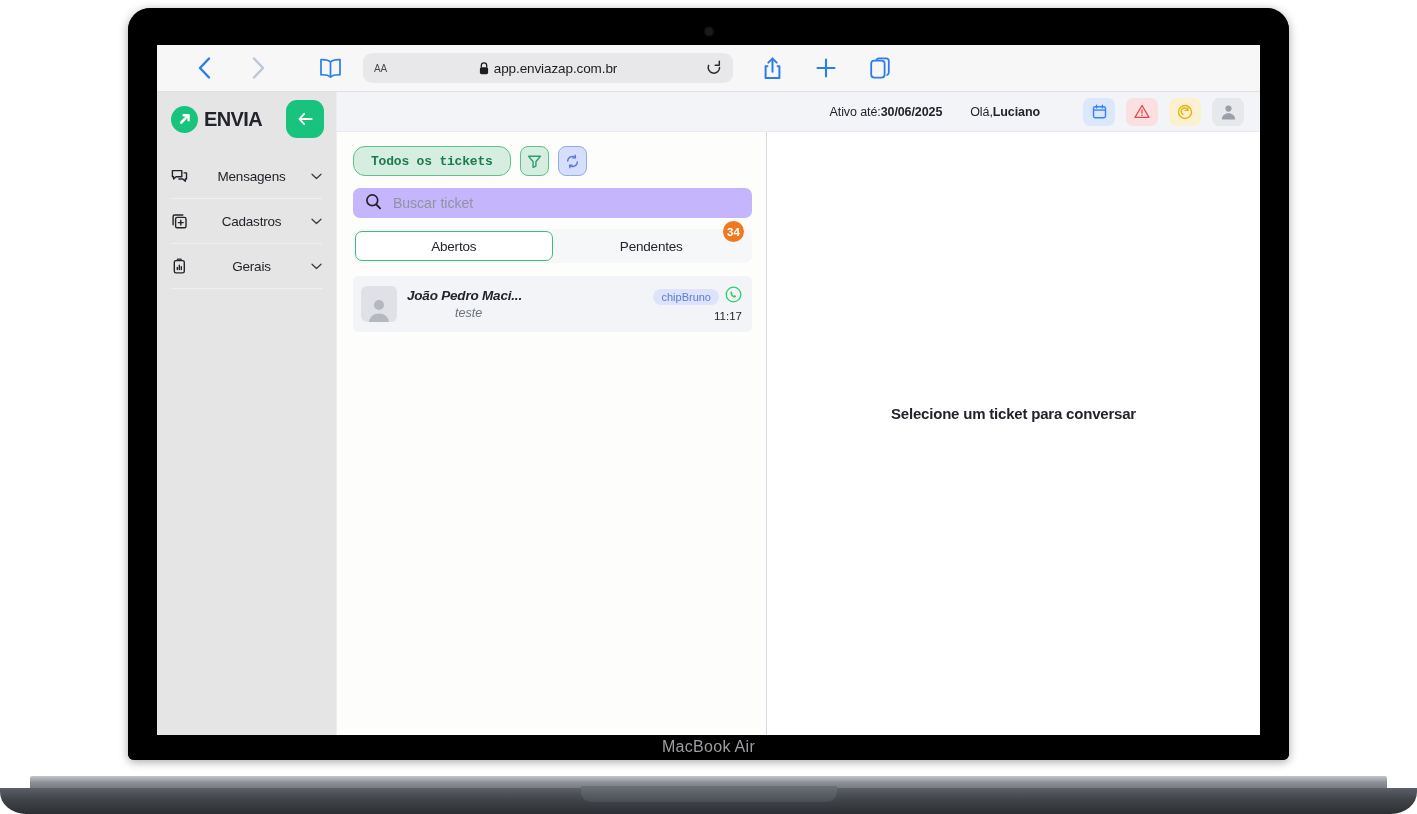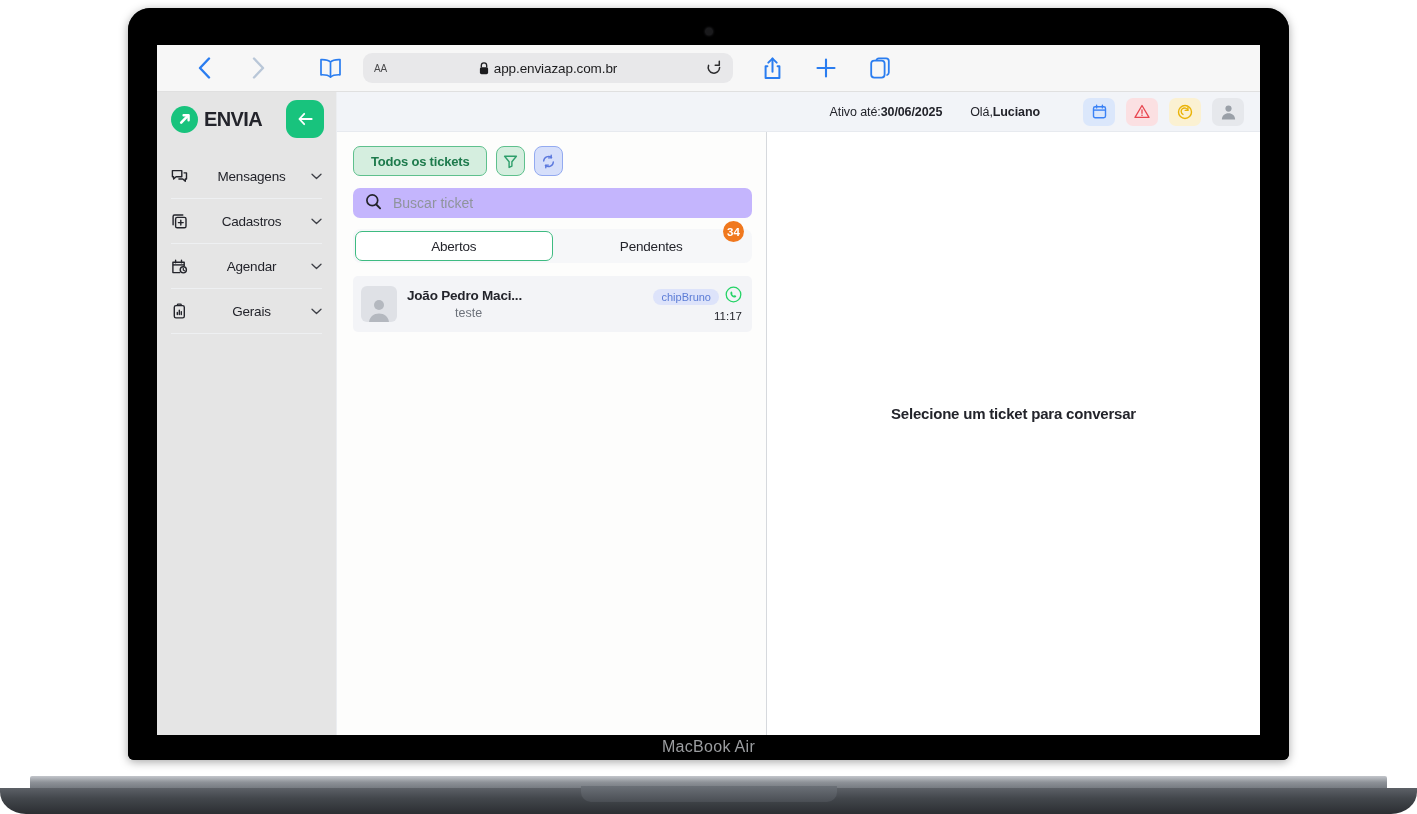--- a/index.html
+++ b/index.html
@@ -297,29 +297,29 @@
     padding: 14px 14px 0 16px;
   }
   #tickets-toolbar {
     display: flex;
     align-items: center;
     gap: 9px;
   }
   #all-tickets-btn {
     height: 30px;
     padding: 0 17px;
-    border-radius: 7px;
+    border-radius: 12px;
     background: #d5eedf;
     border: 1px solid #5ec08d;
     color: #1d7a4c;
     font-size: 13px;
     font-weight: bold;
     letter-spacing: -0.2px;
     cursor: pointer;
-    font-family: Liberation Sans, sans-serif;
+    font-family: Liberation Mono, monospace;
   }
   #filter-btn {
     width: 29px; height: 30px;
     border-radius: 8px;
     background: #d5eedf;
     border: 1px solid #5ec08d;
     display: flex; align-items: center; justify-content: center;
     cursor: pointer;
   }
   #refresh-btn {
@@ -406,21 +406,21 @@
   .ticket-avatar {
     width: 36px; height: 36px;
     flex: 0 0 36px;
     border-radius: 6px;
     background: #dfe1e6;
     display: flex;
     align-items: flex-end;
     justify-content: center;
     overflow: hidden;
   }
-  .ticket-texts { flex: 1; min-width: 0; }
+  .ticket-texts { flex: 1; min-width: 0; font-style: italic; }
   .ticket-name {
     font-size: 13.5px;
     font-weight: bold;
     color: #23242b;
     letter-spacing: -0.2px;
     white-space: nowrap;
     overflow: hidden;
   }
   .ticket-preview {
     font-size: 12.5px;
@@ -581,37 +581,20 @@
                 </svg>
               </span>
               <span class="menu-label">Cadastros</span>
               <span class="menu-caret">
                 <svg width="11" height="7" viewBox="0 0 11 7" fill="none">
                   <path d="M1 1.2l4.5 4.3L10 1.2" stroke="currentColor" stroke-width="1.3" stroke-linecap="round" stroke-linejoin="round"></path>
                 </svg>
               </span>
             </div>
 
-            <div class="menu-item">
-              <span class="menu-icon">
-                <svg width="17" height="17" viewBox="0 0 17 17" fill="none">
-                  <path d="M13.2 8.2V4.3H1.9v10.3h7.3" stroke="currentColor" stroke-width="1.4" stroke-linejoin="round"></path>
-                  <path d="M1.9 6.9h11.3" stroke="currentColor" stroke-width="1.4"></path>
-                  <path d="M4.6 2.3v2.4M10.5 2.3v2.4" stroke="currentColor" stroke-width="1.4" stroke-linecap="round"></path>
-                  <circle cx="12.3" cy="11.8" r="3.1" stroke="currentColor" stroke-width="1.4"></circle>
-                  <path d="M12.3 10.3v1.6l1.1.8" stroke="currentColor" stroke-width="1.2" stroke-linecap="round"></path>
-                </svg>
-              </span>
-              <span class="menu-label">Agendar</span>
-              <span class="menu-caret">
-                <svg width="11" height="7" viewBox="0 0 11 7" fill="none">
-                  <path d="M1 1.2l4.5 4.3L10 1.2" stroke="currentColor" stroke-width="1.3" stroke-linecap="round" stroke-linejoin="round"></path>
-                </svg>
-              </span>
-            </div>
 
             <div class="menu-item">
               <span class="menu-icon">
                 <svg width="17" height="17" viewBox="0 0 17 17" fill="none">
                   <rect x="3.3" y="2.6" width="10" height="12.3" rx="1.7" stroke="currentColor" stroke-width="1.4"></rect>
                   <path d="M6.4 2.6V1.8c0-.4.3-.7.7-.7h2.4c.4 0 .7.3.7.7v.8" stroke="currentColor" stroke-width="1.3" stroke-linejoin="round"></path>
                   <path d="M6.3 11.6V9.4M8.3 11.6V7.2M10.3 11.6v-3" stroke="currentColor" stroke-width="1.4" stroke-linecap="round"></path>
                 </svg>
               </span>
               <span class="menu-label">Gerais</span>

